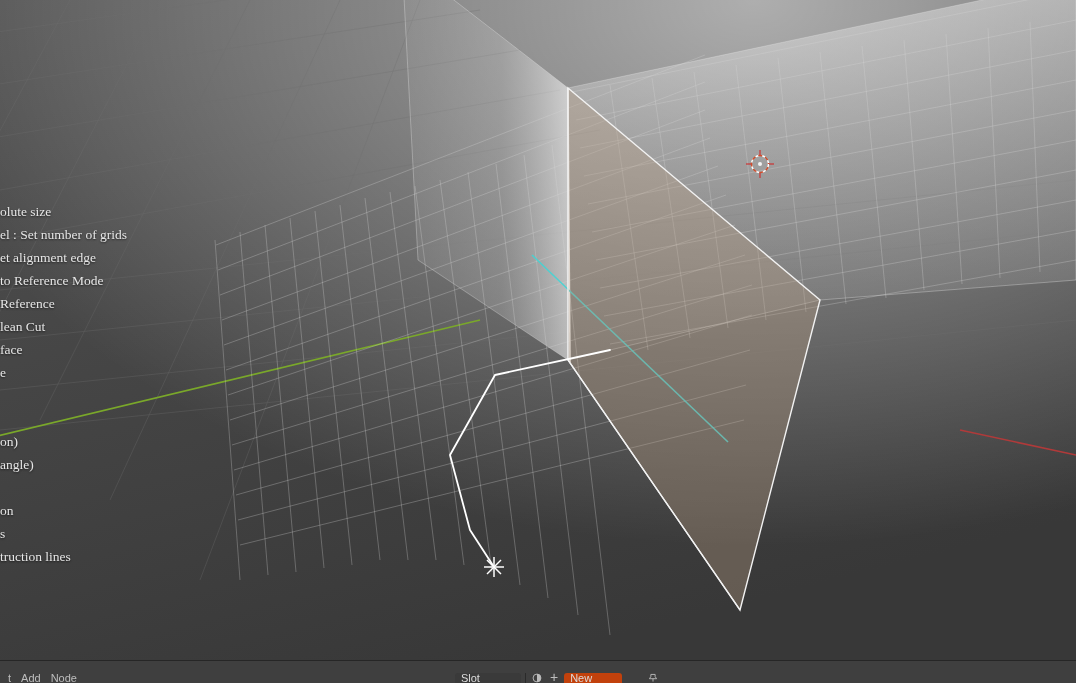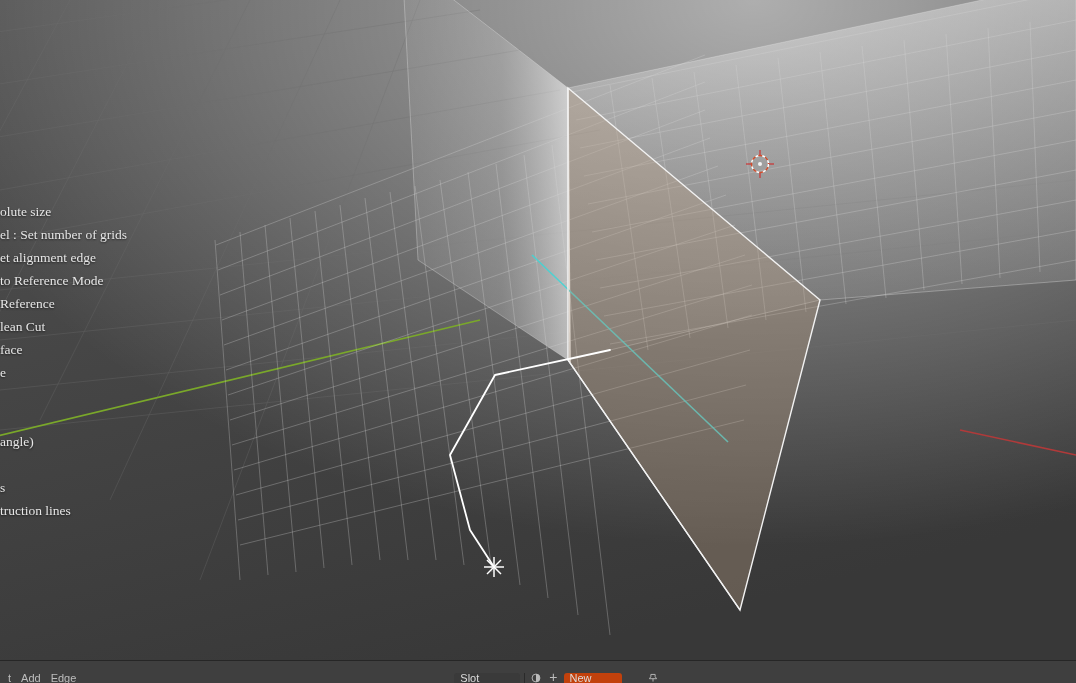--- a/index.html
+++ b/index.html
@@ -228,31 +228,33 @@
     <div>olute size</div>
     <div>el : Set number of grids</div>
     <div>et alignment edge</div>
     <div> to Reference Mode</div>
     <div> Reference</div>
     <div>lean Cut</div>
     <div> face</div>
     <div>e</div>
     <div class="gap"></div>
     <div class="gap"></div>
+    <div>on)</div>
     <div>angle)</div>
     <div class="gap"></div>
+    <div>on</div>
     <div>s</div>
     <div>truction lines</div>
   </div>
 
 <div class="bottom-strip">
   <div class="bottom-bar">
     <span class="menu-item">t</span>
     <span class="menu-item">Add</span>
-    <span class="menu-item">Edge</span>
+    <span class="menu-item">Node</span>
     <span style="flex:0 0 370px"></span>
     <span class="field dark" style="width:54px">Slot</span>
     <span class="vsep"></span>
     <svg class="icon" viewBox="0 0 14 14">
       <circle cx="7" cy="7" r="5.5" fill="none" stroke="#bbb" stroke-width="1.3"></circle>
       <path d="M7 1.5 A5.5 5.5 0 0 1 7 12.5 Z" fill="#bbb"></path>
     </svg>
     <span class="menu-item" style="font-size:14px; line-height:8px;">+</span>
     <span class="field" style="width:46px">New</span>
     <span style="flex:0 0 20px"></span>

